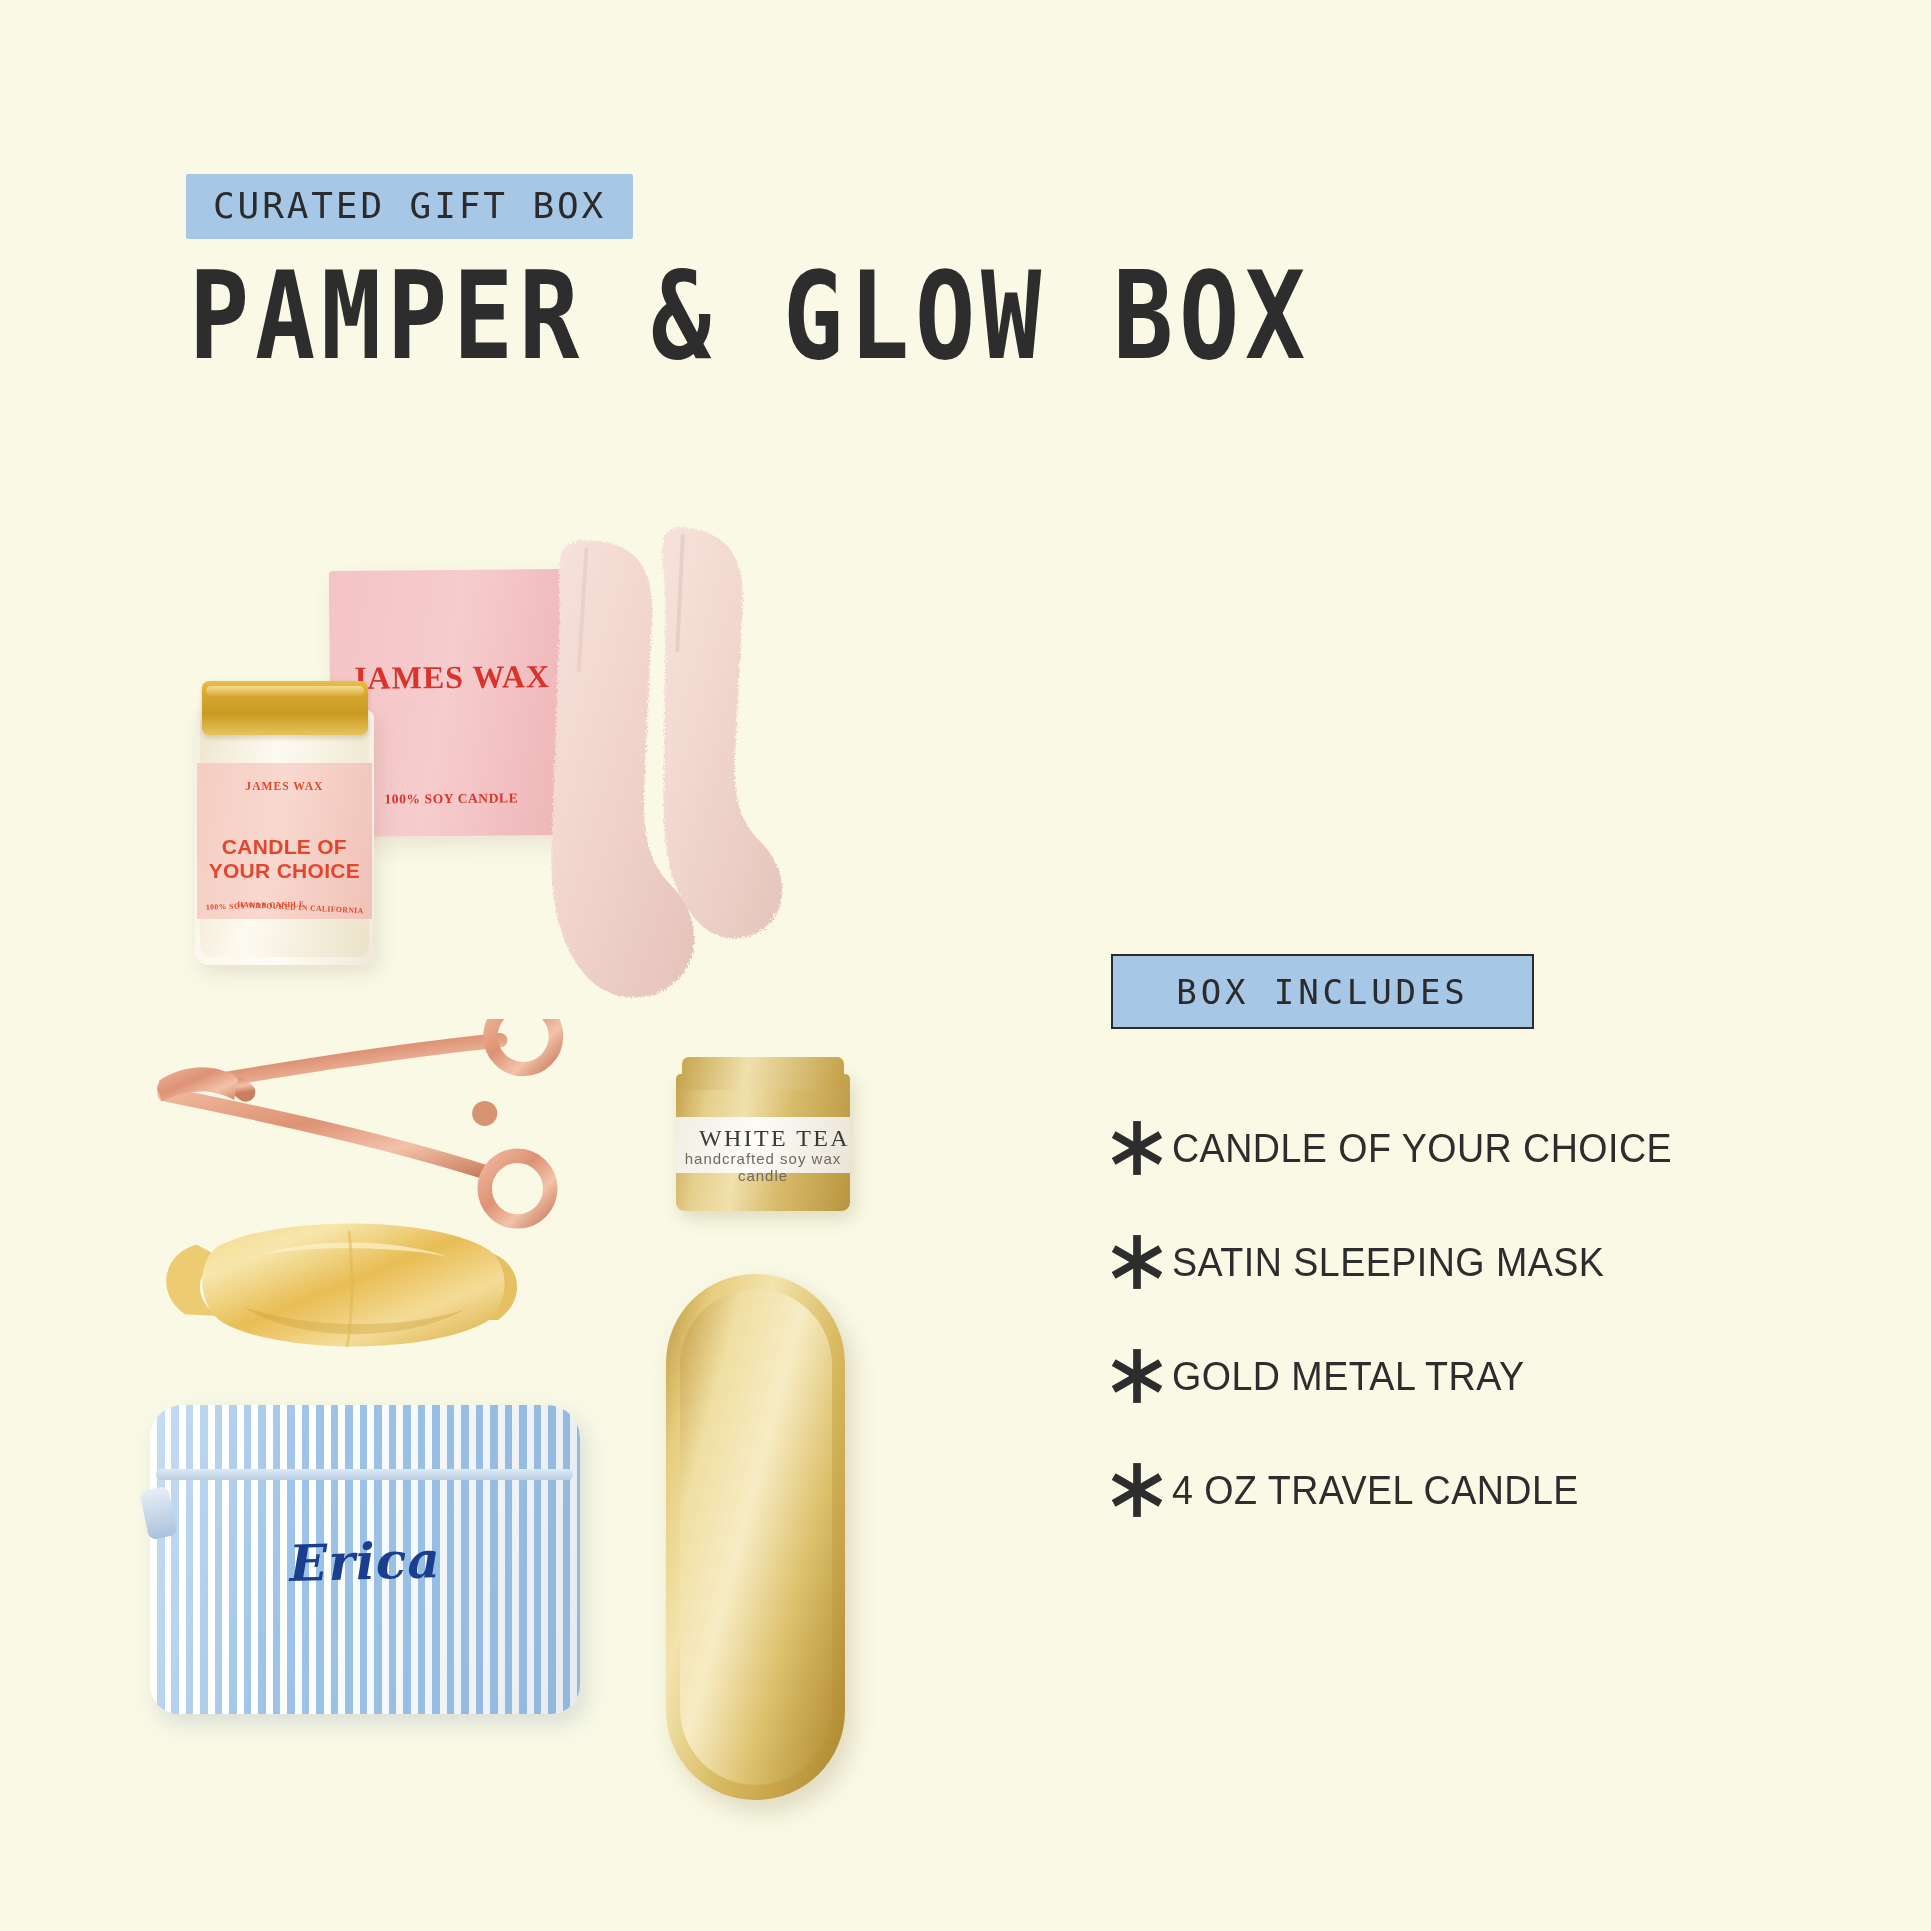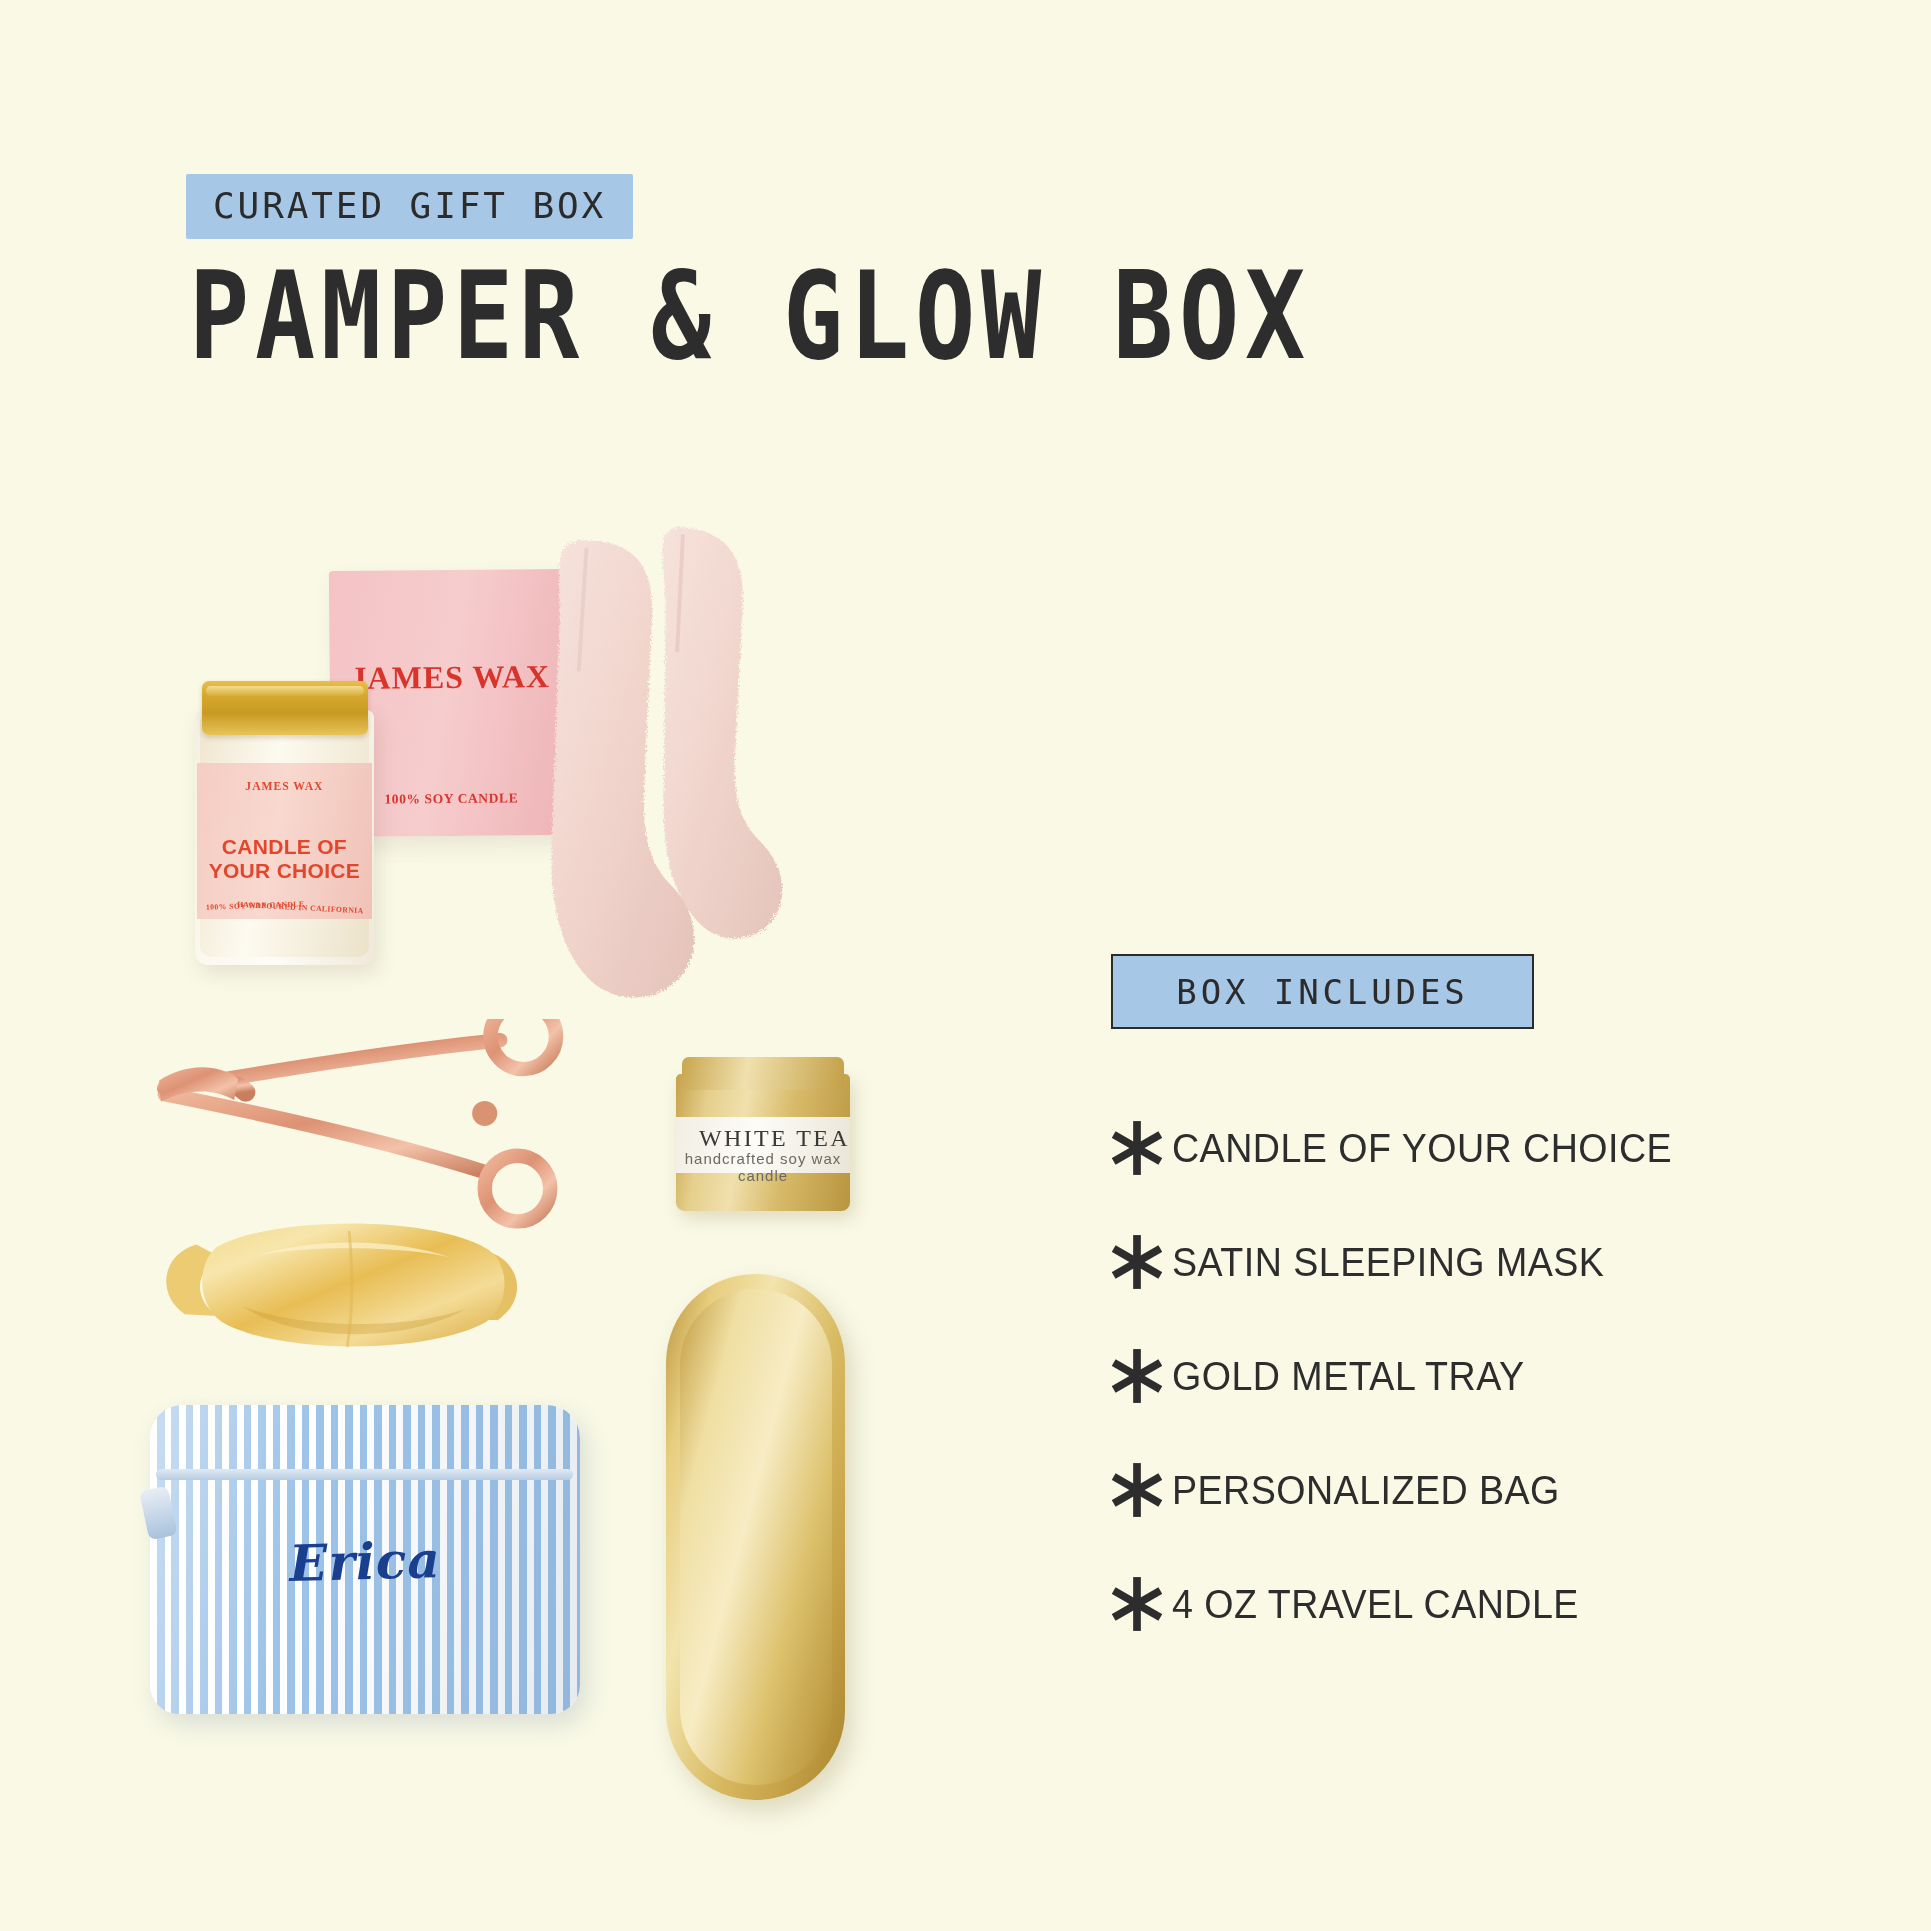--- a/index.html
+++ b/index.html
@@ -397,32 +397,20 @@
             <g fill="#2d2d2d">
           <rect x="22" y="0" width="8" height="56"></rect>
           <rect x="22" y="0" width="8" height="56" transform="rotate(60 26 28)"></rect>
           <rect x="22" y="0" width="8" height="56" transform="rotate(-60 26 28)"></rect>
         </g>
           </svg>
       </span>
       <span class="txt">GOLD METAL TRAY</span>
     </div>
 
-    <div class="li">
-      <span class="star">
-        <svg width="50" height="54" viewBox="0 0 52 56">
-            <g fill="#2d2d2d">
-          <rect x="22" y="0" width="8" height="56"></rect>
-          <rect x="22" y="0" width="8" height="56" transform="rotate(60 26 28)"></rect>
-          <rect x="22" y="0" width="8" height="56" transform="rotate(-60 26 28)"></rect>
-        </g>
-          </svg>
-      </span>
-      <span class="txt">PERSONALIZED BAG</span>
-    </div>
 
     <div class="li">
       <span class="star">
         <svg width="50" height="54" viewBox="0 0 52 56">
             <g fill="#2d2d2d">
           <rect x="22" y="0" width="8" height="56"></rect>
           <rect x="22" y="0" width="8" height="56" transform="rotate(60 26 28)"></rect>
           <rect x="22" y="0" width="8" height="56" transform="rotate(-60 26 28)"></rect>
         </g>
           </svg>

